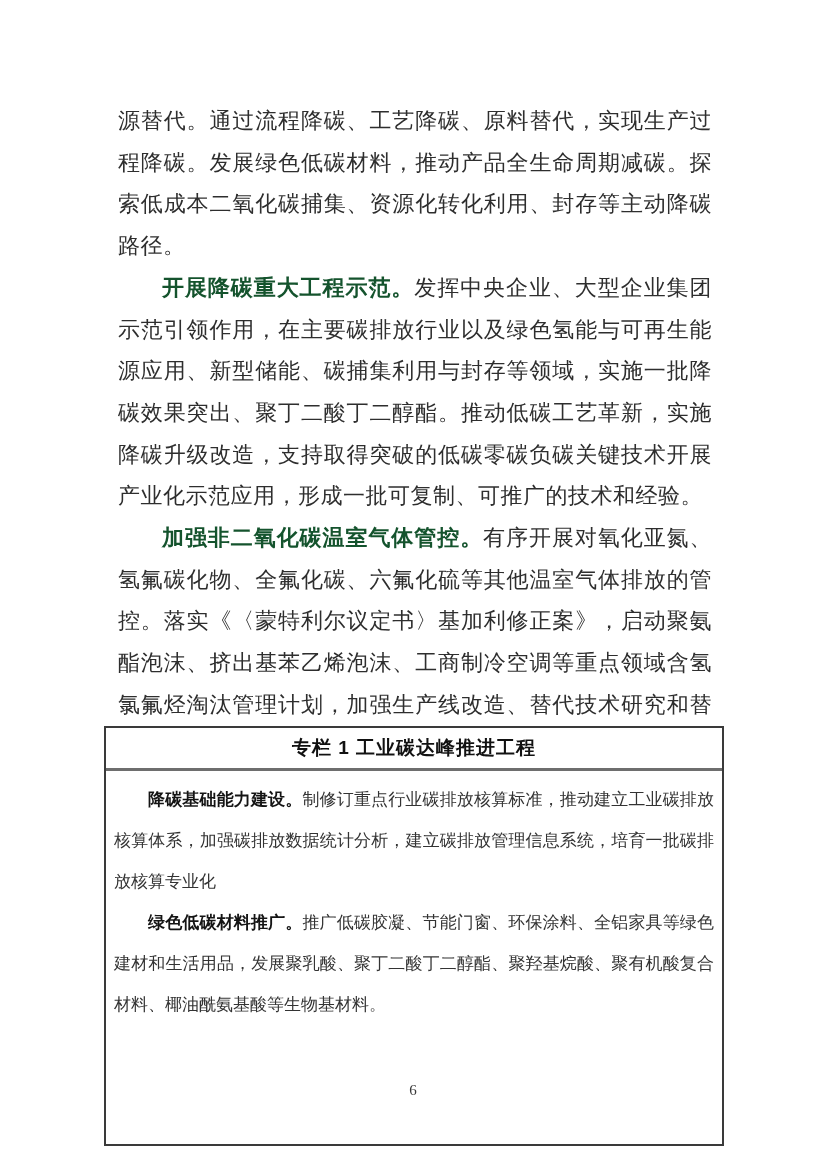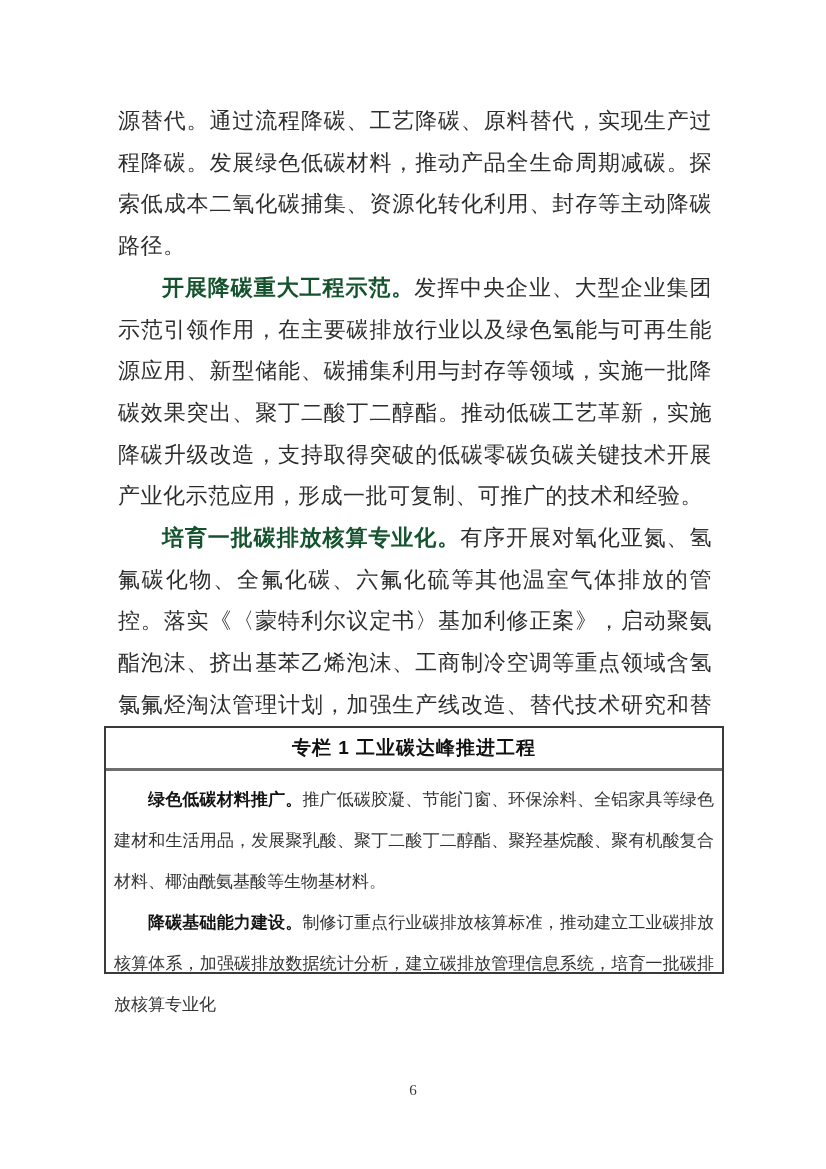--- a/index.html
+++ b/index.html
@@ -40,21 +40,21 @@
     font-weight: bold;
     color: #14532d;
     font-family: "Liberation Sans", "DejaVu Sans", sans-serif;
   }
   
   .callout-box {
     position: absolute;
     left: 104px;
     top: 726px;
     width: 620px;
-    height: 248px;
+    height: 420px;
     border: 2px solid #3a3a3a;
     box-sizing: border-box;
     background: #ffffff;
   }
   .callout-title {
     height: 40px;
     line-height: 40px;
     text-align: center;
     font-size: 19px;
     font-weight: bold;
@@ -93,26 +93,26 @@
   }
 </style>
 </head>
 <body>
 
 <div class="page">
 
   <div class="main-text">
     <p><span>源替代。通过流程降碳、工艺降碳、原料替代，实现生产过程降碳。发展绿色低碳材料，推动产品全生命周期减碳。探索低成本二氧化碳捕集、资源化转化利用、封存等主动降碳路径。</span></p>
     <p class="indented"><span class="para-lead">开展降碳重大工程示范。</span><span>发挥中央企业、大型企业集团示范引领作用，在主要碳排放行业以及绿色氢能与可再生能源应用、新型储能、碳捕集利用与封存等领域，实施一批降碳效果突出、聚丁二酸丁二醇酯。推动低碳工艺革新，实施降碳升级改造，支持取得突破的低碳零碳负碳关键技术开展产业化示范应用，形成一批可复制、可推广的技术和经验。</span></p>
-    <p class="indented"><span class="para-lead">培育一批碳排放核算专业化。</span><span>有序开展对氧化亚氮、氢氟碳化物、全氟化碳、六氟化硫等其他温室气体排放的管控。落实《〈蒙特利尔议定书〉基加利修正案》，启动聚氨酯泡沫、挤出基苯乙烯泡沫、工商制冷空调等重点领域含氢氯氟烃淘汰管理计划，加强生产线改造、替代技术研究和替代路线选择，推动含氢氯氟烃削减。</span></p>
+    <p class="indented"><span class="para-lead">加强非二氧化碳温室气体管控。</span><span>有序开展对氧化亚氮、氢氟碳化物、全氟化碳、六氟化硫等其他温室气体排放的管控。落实《〈蒙特利尔议定书〉基加利修正案》，启动聚氨酯泡沫、挤出基苯乙烯泡沫、工商制冷空调等重点领域含氢氯氟烃淘汰管理计划，加强生产线改造、替代技术研究和替代路线选择，推动含氢氯氟烃削减。</span></p>
   </div>
 
   <div class="callout-box">
     <div class="callout-title">专栏 1  工业碳达峰推进工程</div>
     <div class="callout-body">
+      <p><span class="box-lead">降碳基础能力建设。</span><span>制修订重点行业碳排放核算标准，推动建立工业碳排放核算体系，加强碳排放数据统计分析，建立碳排放管理信息系统，培育一批碳排放核算专业化</span></p>
       <p><span class="box-lead">绿色低碳材料推广。</span><span>推广低碳胶凝、节能门窗、环保涂料、全铝家具等绿色建材和生活用品，发展聚乳酸、聚丁二酸丁二醇酯、聚羟基烷酸、聚有机酸复合材料、椰油酰氨基酸等生物基材料。</span></p>
-      <p><span class="box-lead">降碳基础能力建设。</span><span>制修订重点行业碳排放核算标准，推动建立工业碳排放核算体系，加强碳排放数据统计分析，建立碳排放管理信息系统，培育一批碳排放核算专业化</span></p>
     </div>
   </div>
 
   <div class="page-footer">6</div>
 
 </div>
 
 </body></html>

